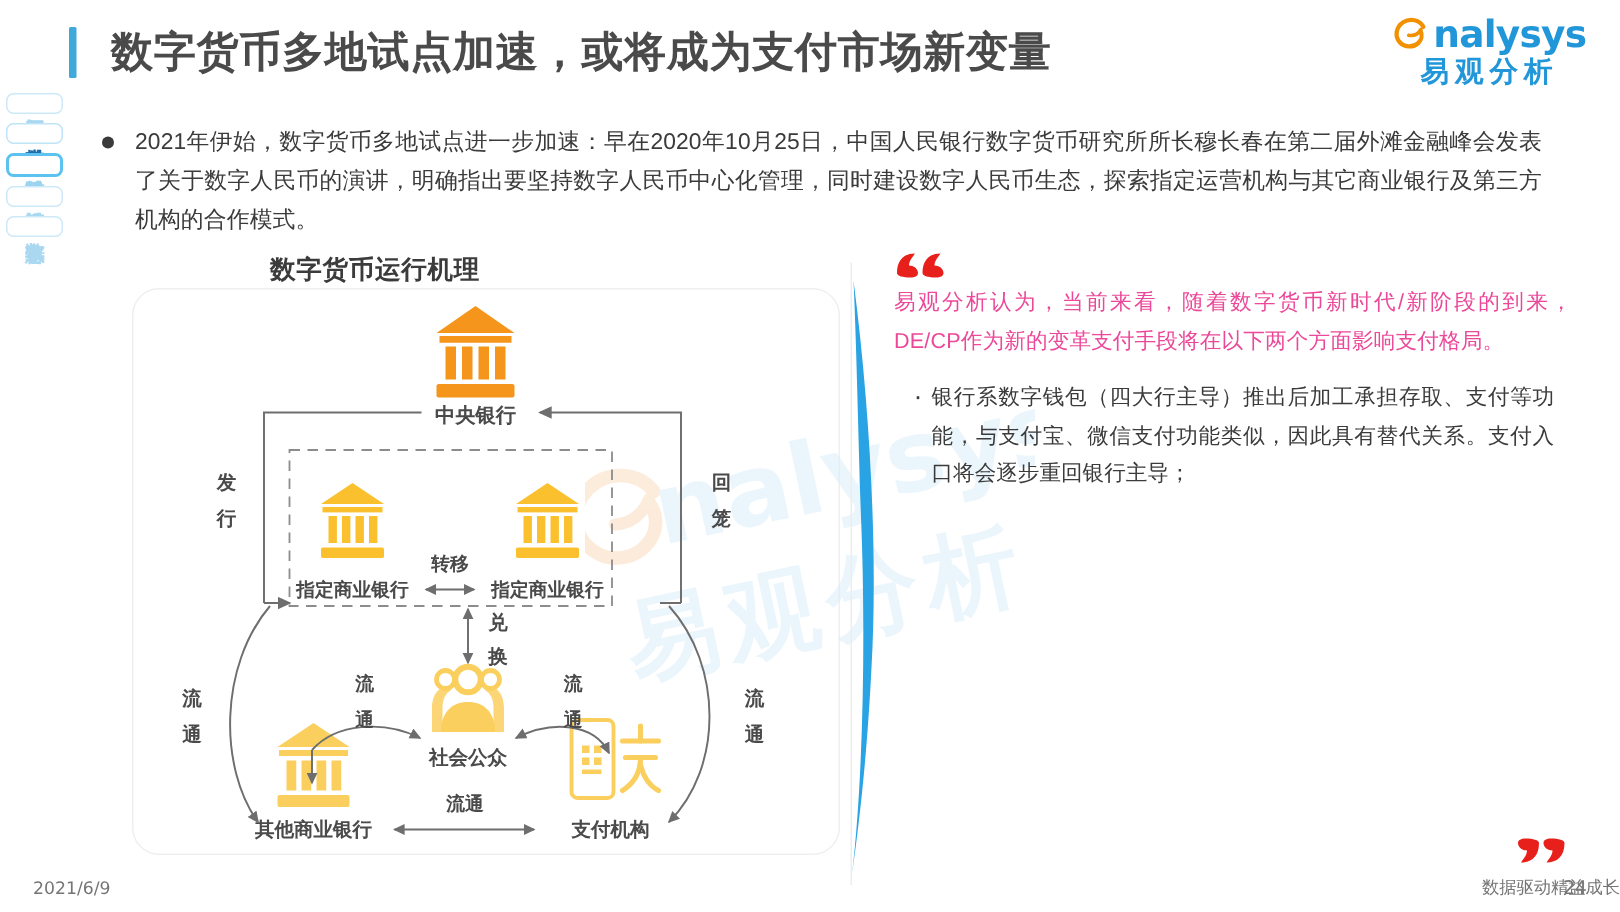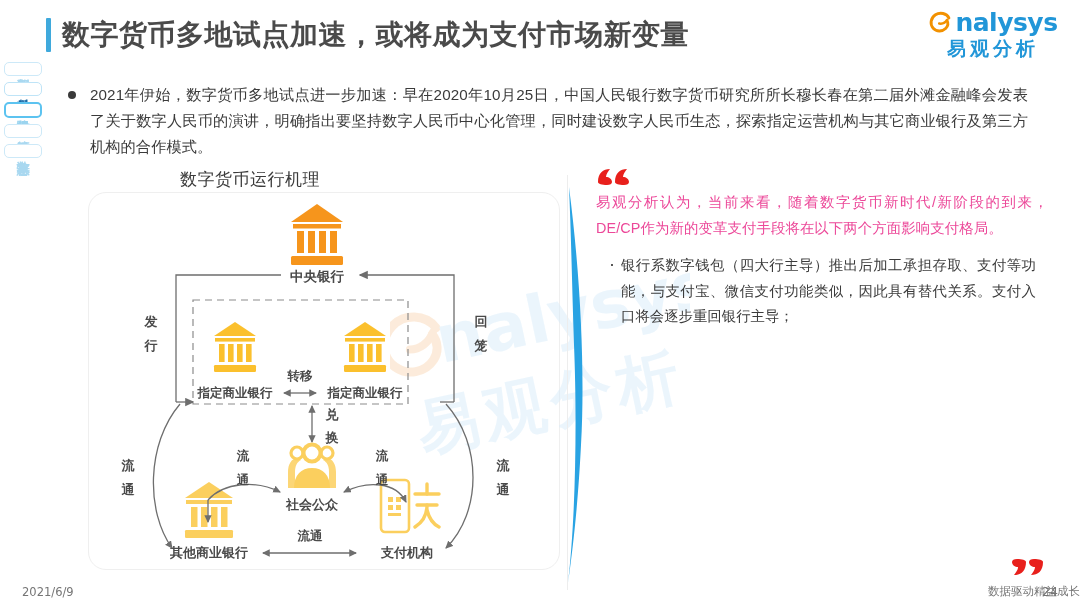--- a/index.html
+++ b/index.html
@@ -29,21 +29,21 @@
     font-family: "DejaVu Sans", sans-serif;
   }
   .logo-cn {
     font-size: 19px; font-weight: 700; color: #2196D8;
     letter-spacing: 4px; line-height: 24px; margin-top: 1px;
   }
 
   
   .title-wrap {
     position: absolute; left: 46px; top: 16px;
-    display: flex; align-items: center; gap: 11px;
+    display: flex; align-items: center; gap: 23px;
   }
   .title-bar { width: 5px; height: 34px; background: #3FA9DC; border-radius: 1px; }
   .title-text {
     font-size: 28px; font-weight: 700; color: #4A4A4A;
     letter-spacing: 0.5px; white-space: nowrap;
   }
 
   
   .sidebar {
     position: absolute; left: 4px; top: 62px;
@@ -88,21 +88,21 @@
   }
   .body-text {
     font-size: 15.2px; line-height: 26px; color: #3B3B3B;
     text-align: justify; letter-spacing: 0.1px;
   }
 
   
   .diagram-title {
     position: absolute; left: 0; top: 168px; width: 500px;
     text-align: center;
-    font-size: 17px; font-weight: 400; color: #3B3B3B;
+    font-size: 17px; font-weight: 700; color: #3B3B3B;
     letter-spacing: 0.5px;
   }
   .diagram-box {
     position: absolute; left: 88px; top: 192px;
     width: 472px; height: 378px;
     border: 1px solid #EFEFEF;
     border-radius: 18px;
     background: #fff;
   }
   .diagram-svg { position: absolute; left: 88px; top: 192px; width: 472px; height: 378px; }

